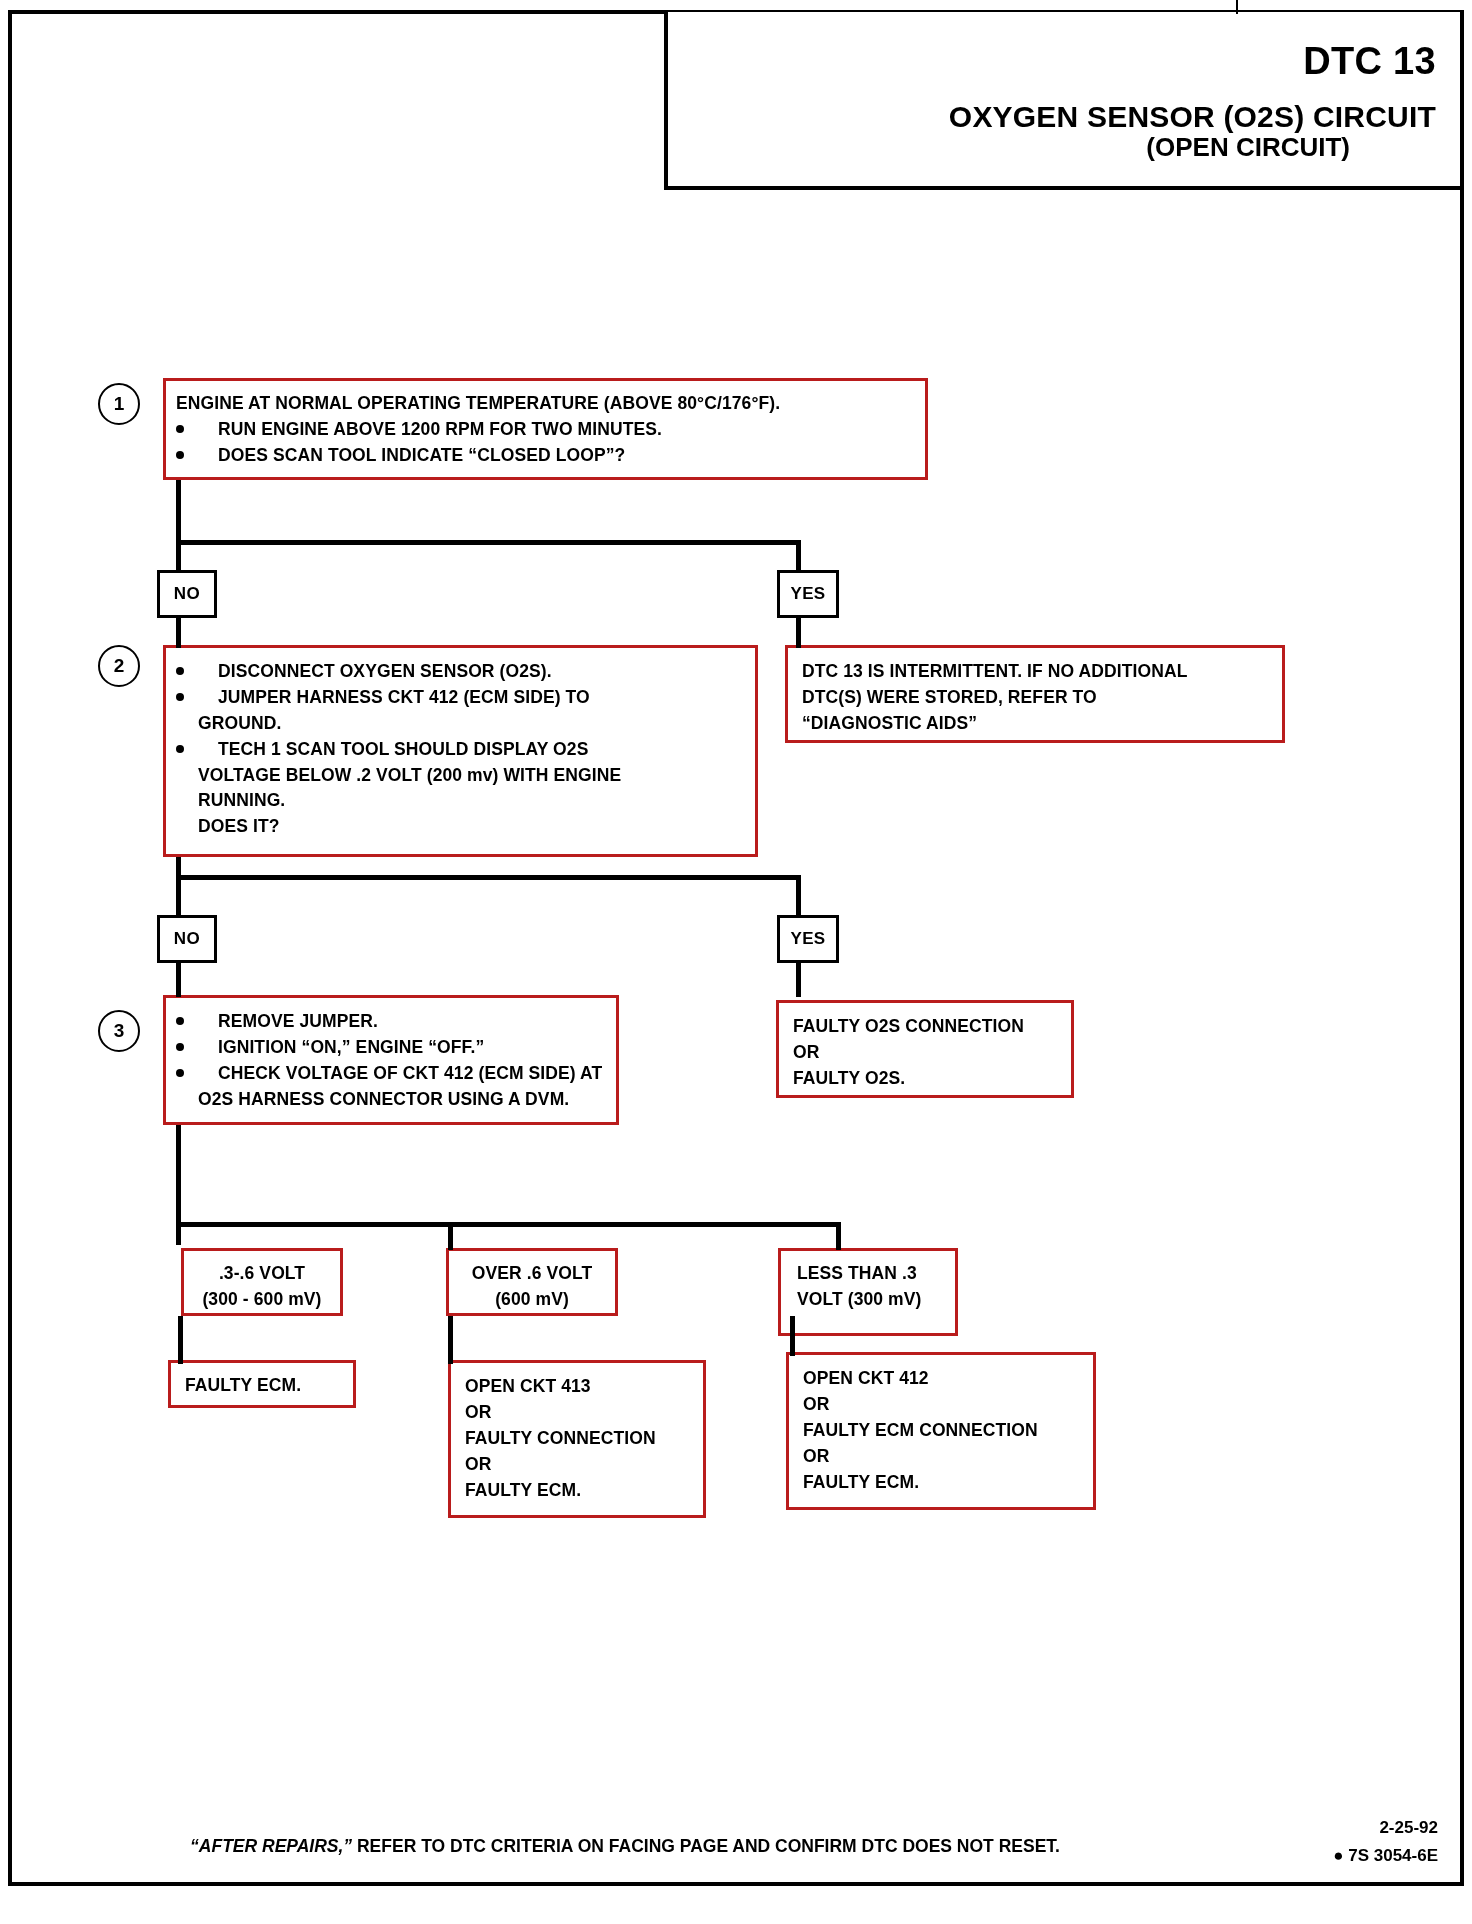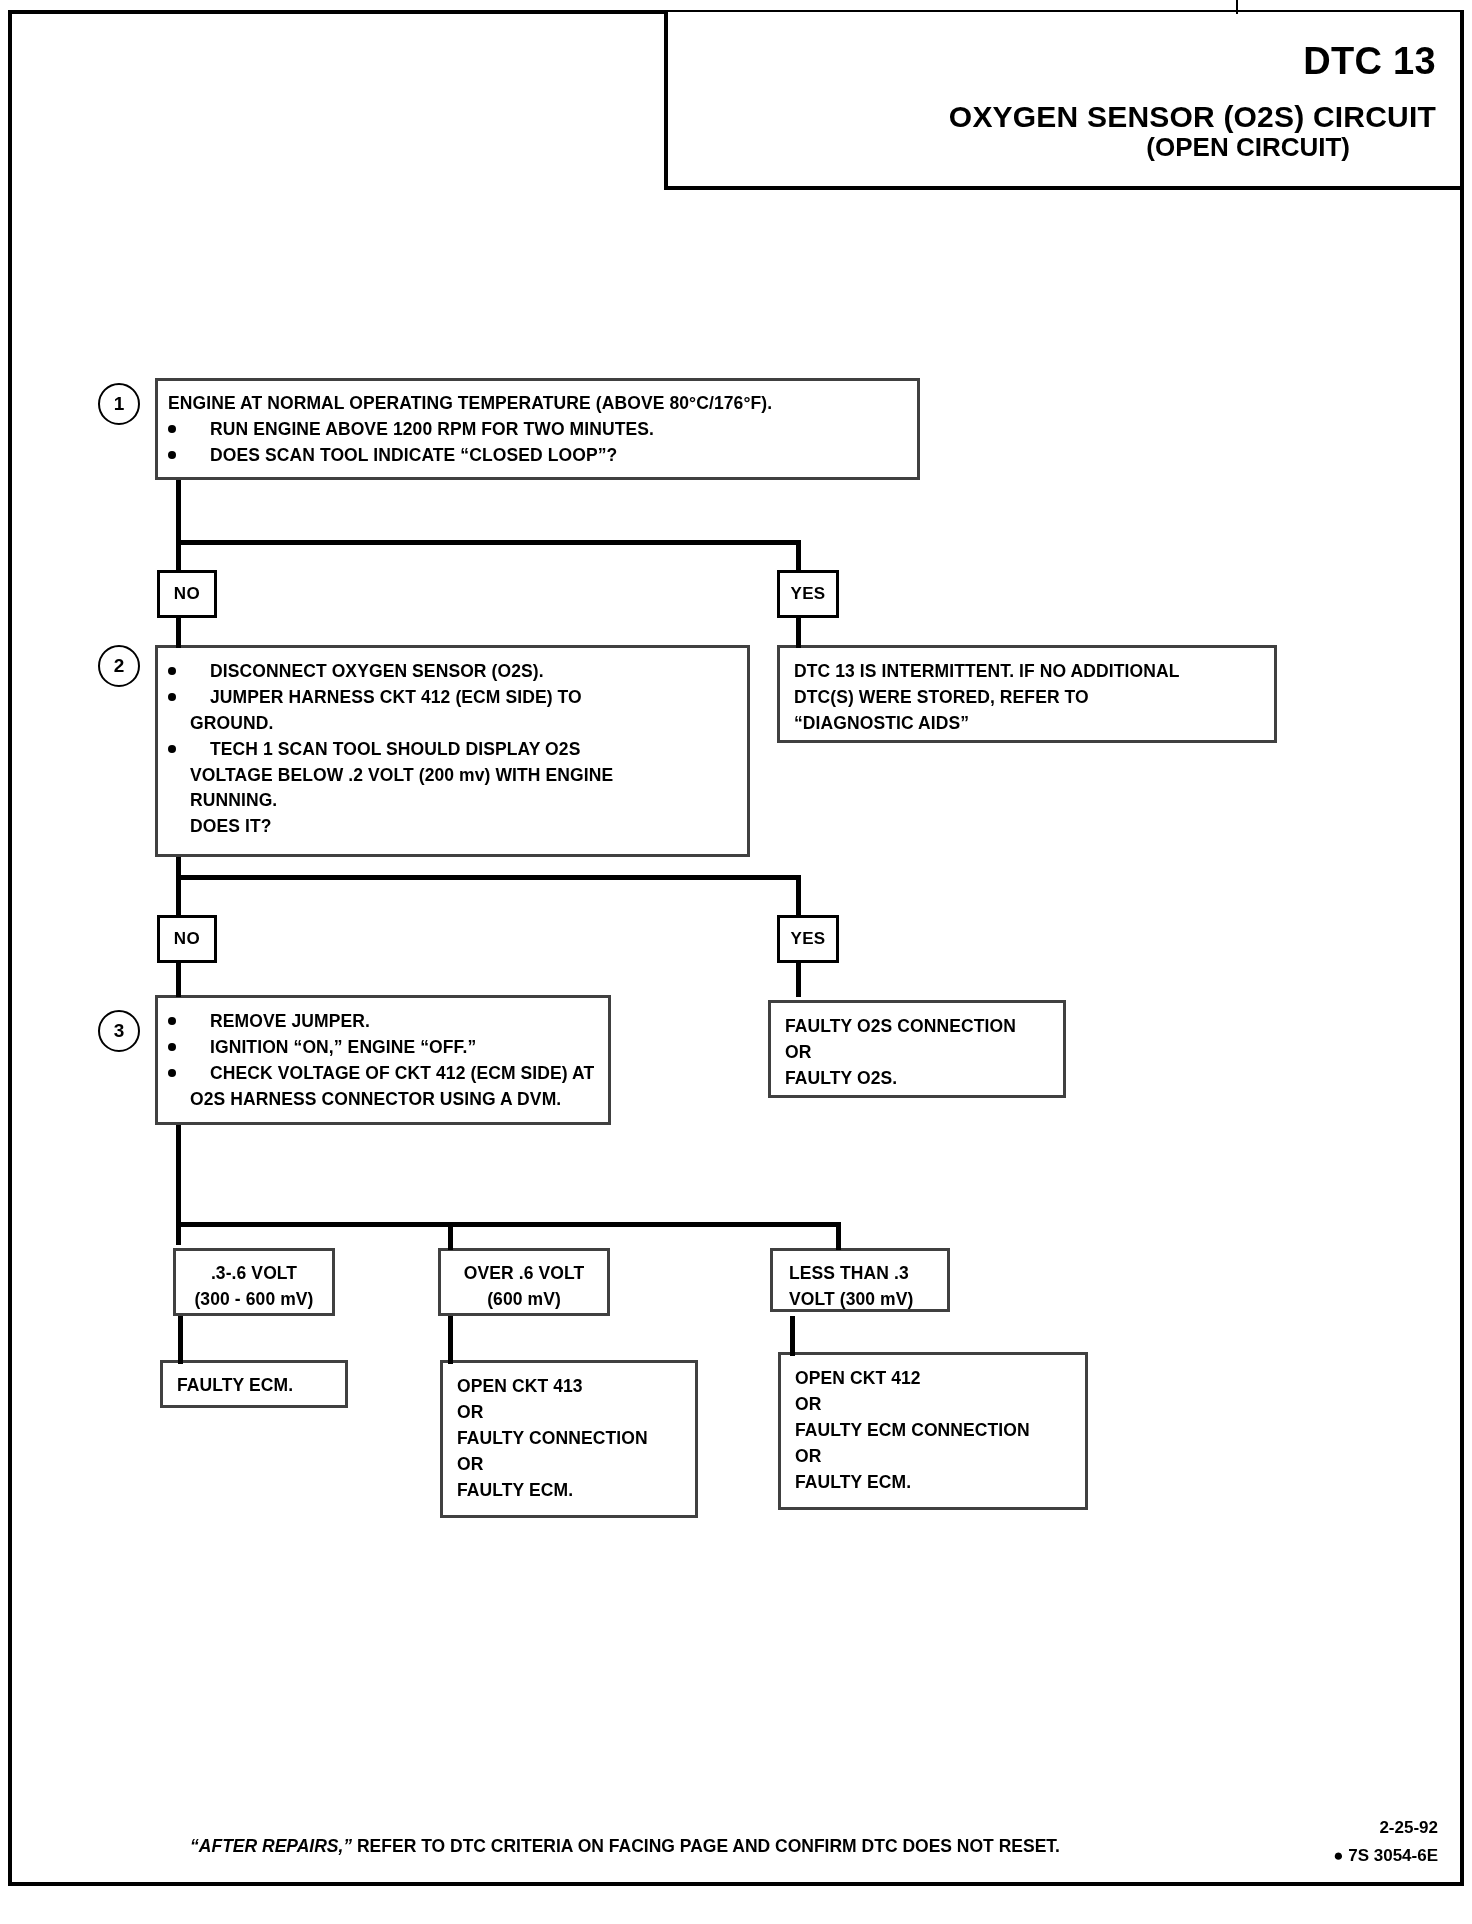--- a/index.html
+++ b/index.html
@@ -19,21 +19,21 @@
               border-left:4px solid #000;border-bottom:4px solid #000;box-sizing:border-box;
               background:#fff;}
   #dtc-title{position:absolute;left:0;right:24px;top:28px;text-align:right;
              font-size:38px;font-weight:bold;letter-spacing:.3px;}
   #circuit-title{position:absolute;left:0;right:24px;top:88px;text-align:right;
              font-size:30px;font-weight:bold;letter-spacing:.2px;}
   #circuit-sub{position:absolute;left:0;right:110px;top:120px;text-align:right;
              font-size:26px;font-weight:bold;}
 
   
-  .fbox{position:absolute;box-sizing:border-box;border:3px solid #404040;background:#fff;}
+  .fbox{position:absolute;box-sizing:border-box;border:3px solid #b91c1c;background:#fff;margin-left:8px;}
   .fbox .txt{font-size:17.5px;font-weight:bold;line-height:1.48;letter-spacing:.1px;}
 
   .step-num{position:absolute;width:38px;height:38px;border:2.5px solid #000;border-radius:50%;
             background:#fff;font-size:19px;font-weight:bold;display:flex;align-items:center;
             justify-content:center;z-index:5;}
 
   .yn{position:absolute;box-sizing:border-box;border:3px solid #000;background:#fff;
       display:flex;align-items:center;justify-content:center;
       font-size:17px;font-weight:bold;letter-spacing:.4px;z-index:4;}
 
@@ -155,21 +155,21 @@
     </div>
   </div>
 
   <div class="fbox center" style="left:438px;top:1248px;width:172px;height:68px;">
     <div class="txt" style="margin-top:10px;">
       <div>OVER  .6  VOLT</div>
       <div>(600 mV)</div>
     </div>
   </div>
 
-  <div class="fbox" style="left:770px;top:1248px;width:180px;height:64px;">
+  <div class="fbox" style="left:770px;top:1248px;width:180px;height:88px;">
     <div class="txt" style="margin:10px 0 0 16px;">
       <div>LESS THAN .3</div>
       <div>VOLT (300 mV)</div>
     </div>
   </div>
 
   <div class="line-v" style="left:178px;top:1316px;height:48px;"></div>
   <div class="line-v" style="left:448px;top:1316px;height:48px;"></div>
   <div class="line-v" style="left:790px;top:1316px;height:40px;"></div>
 

